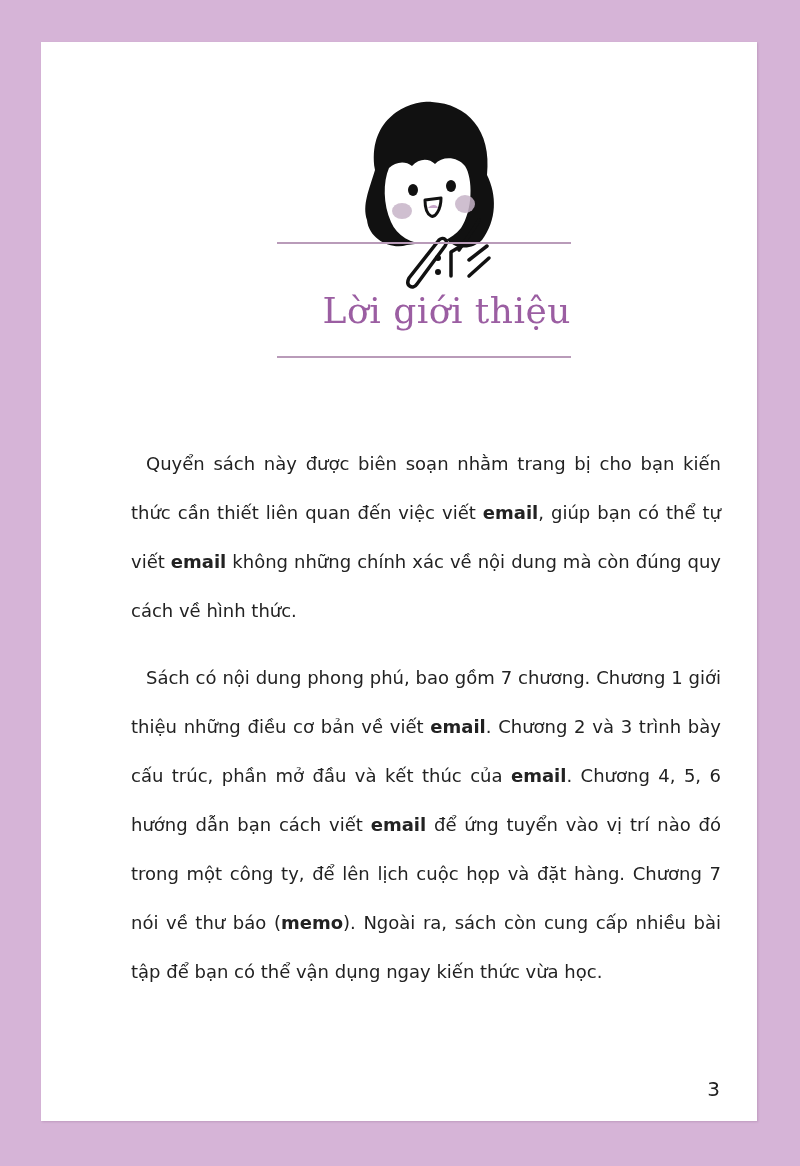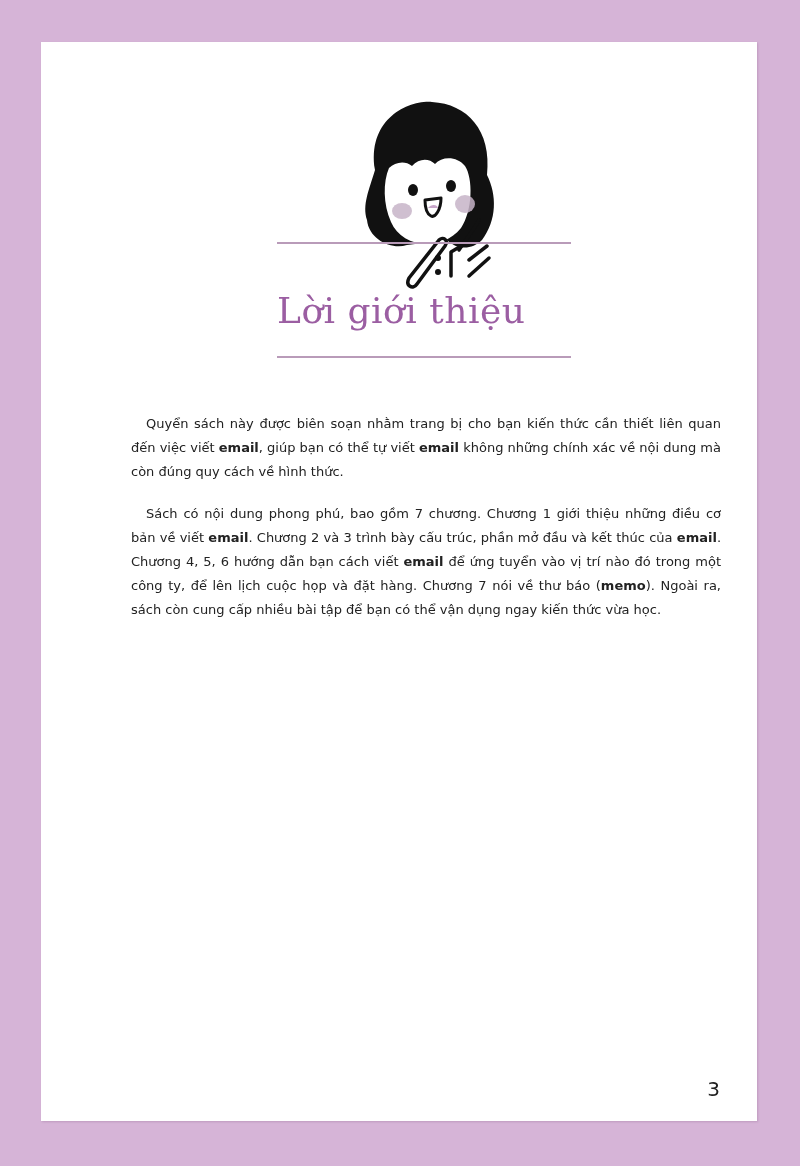--- a/index.html
+++ b/index.html
@@ -27,35 +27,35 @@
     .rule.bottom { top: 314px; }
     .illustration {
       position: absolute;
       left: 306px; top: 58px;
       width: 160px; height: 190px;
     }
     .heading {
       position: absolute;
       left: 236px; top: 248px;
       width: 294px;
-      text-align: left;
+      text-align: right;
       font-family: "DejaVu Serif", "Liberation Serif", serif;
       font-size: 36px;
       color: #9b5ea2;
       letter-spacing: 0.5px;
       margin: 0;
       font-weight: normal;
     }
     .body-text {
       position: absolute;
-      left: 90px; top: 370px;
+      left: 90px; top: 397px;
       width: 590px;
       color: #222;
-      font-size: 13px;
-      line-height: 24px;
+      font-size: 18px;
+      line-height: 49px;
       text-align: justify;
     }
     .body-text p {
       margin: 0 0 18px 0;
       text-indent: 15px;
     }
     .body-text b { font-weight: bold; }
     .page-number {
       position: absolute;
       right: 37px; bottom: 20px;

